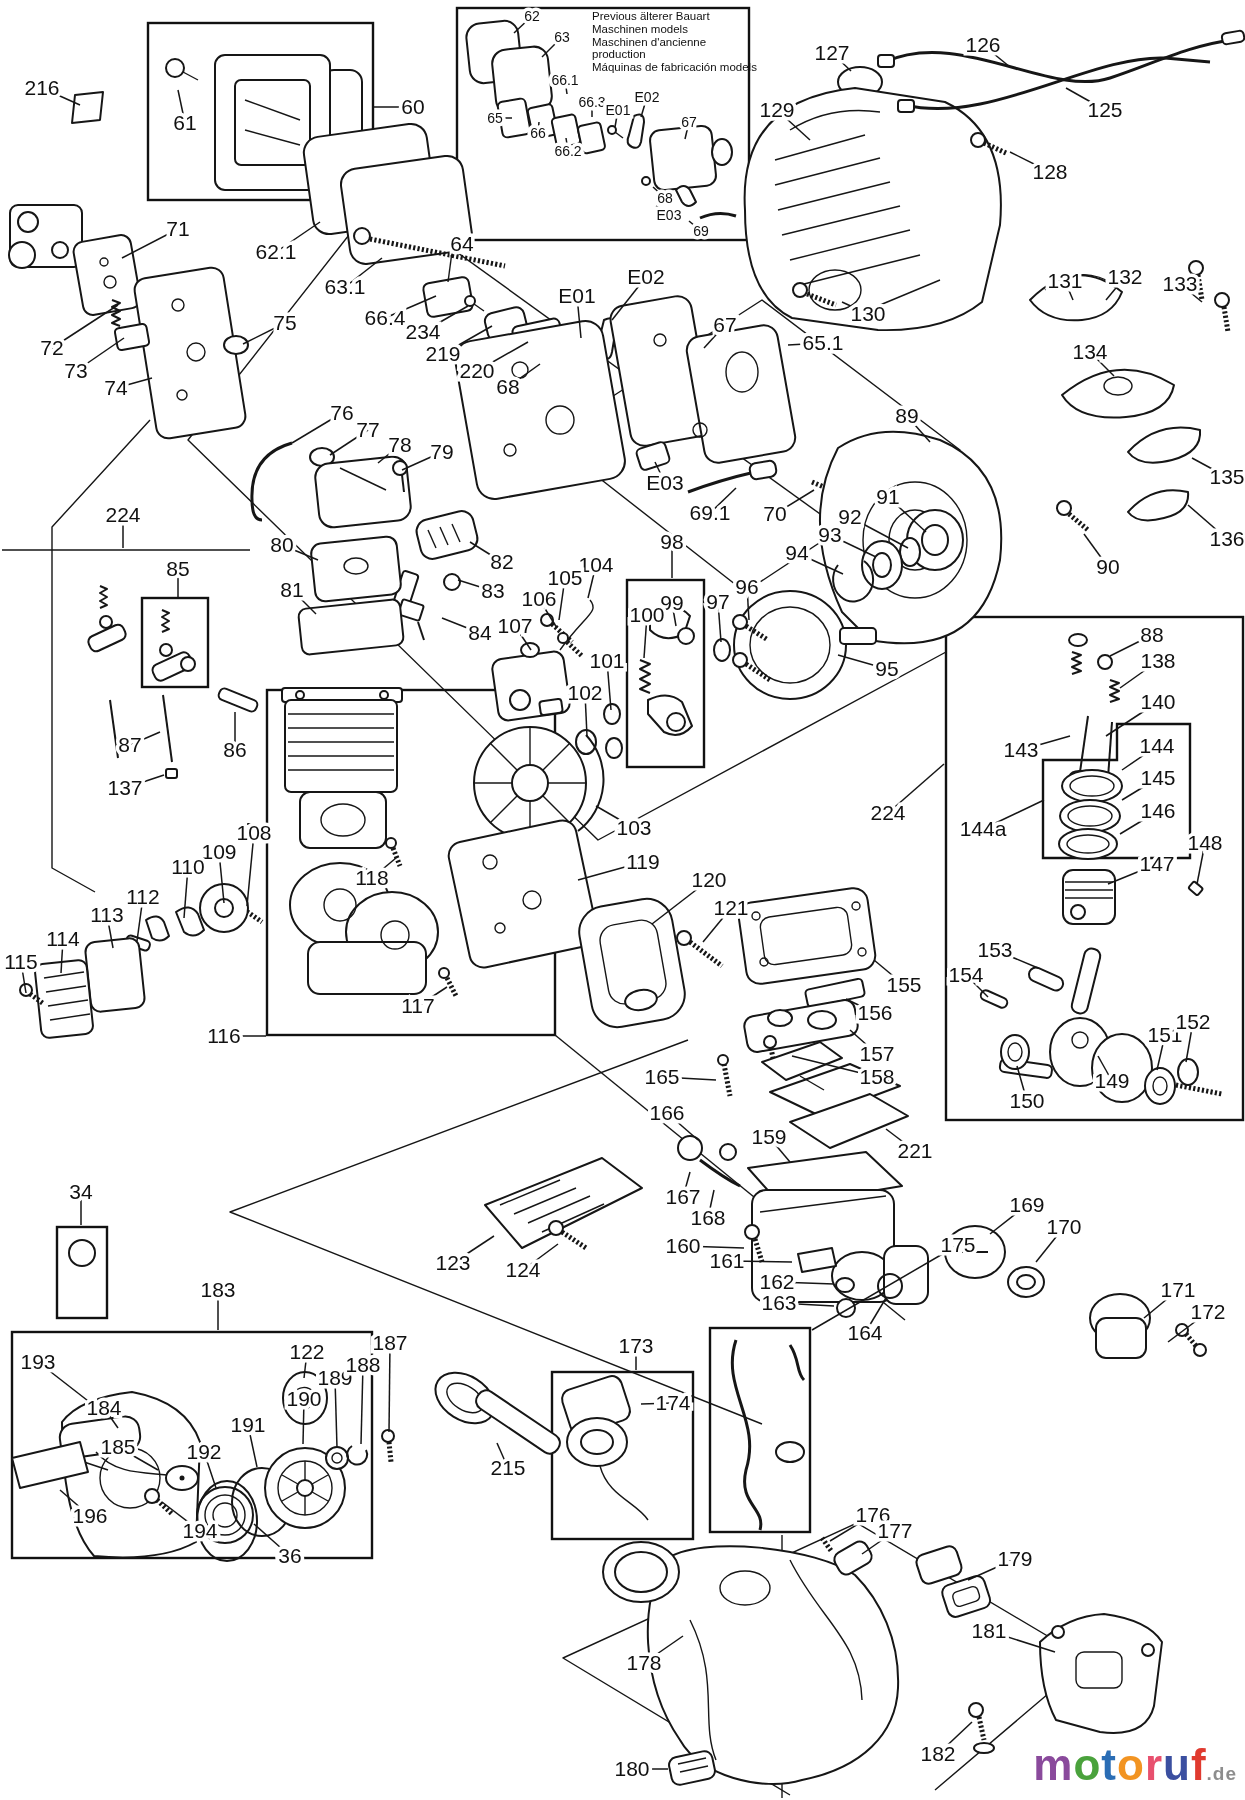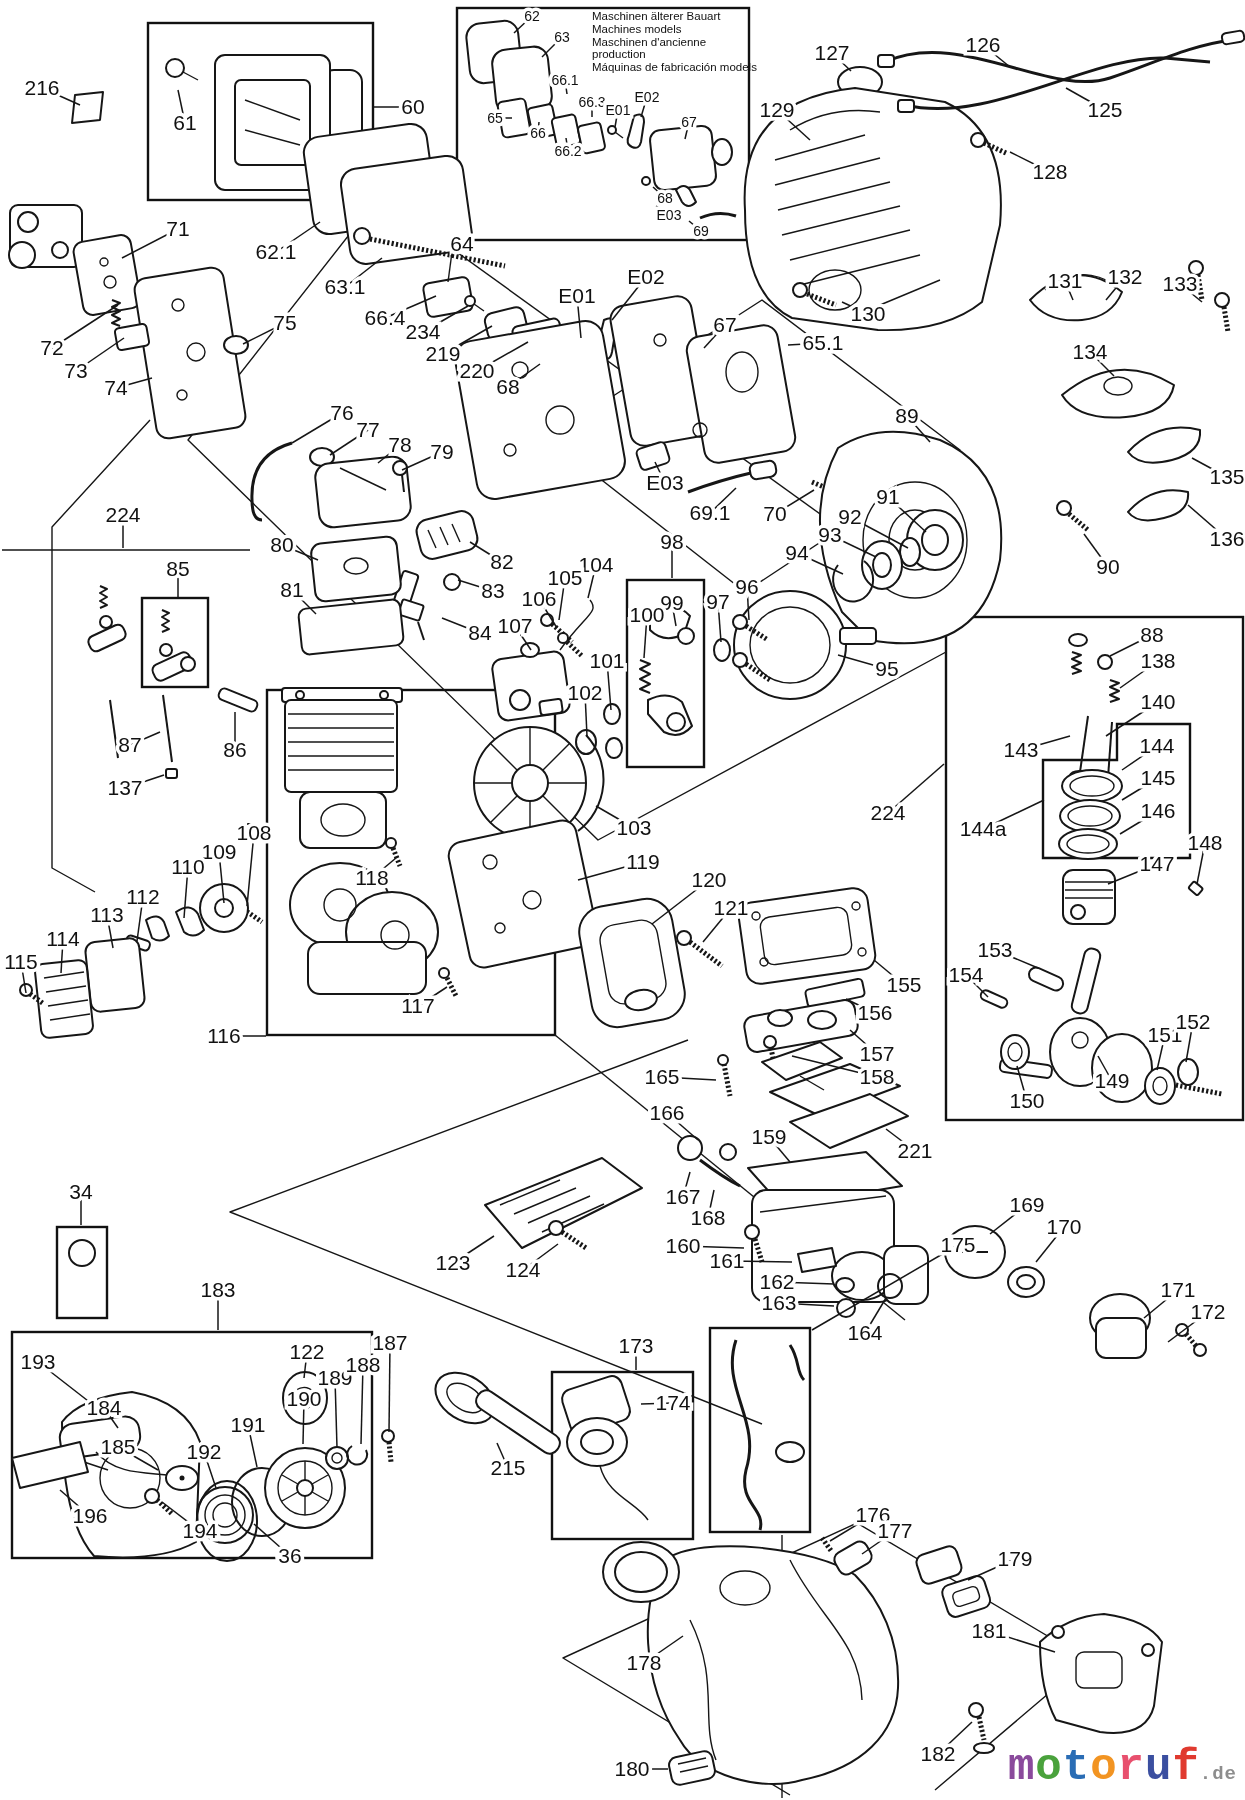--- a/index.html
+++ b/index.html
@@ -8,21 +8,21 @@
   svg{position:absolute;left:0;top:0;}
   .ol{fill:#fff;stroke:#161616;stroke-width:2;stroke-linejoin:round;}
   .ln{fill:none;stroke:#161616;stroke-width:2;stroke-linejoin:round;}
   .thin{stroke-width:1.4;}
   .thk{stroke-width:3;}
   .box{fill:none;stroke:#111;stroke-width:2.4;}
   .thread{stroke:#161616;stroke-width:5;stroke-dasharray:2.2 2.2;fill:none;}
   .lbl{fill:#111;stroke:#fff;stroke-width:7;paint-order:stroke;font-family:"Liberation Sans",sans-serif;}
   .leader{stroke:#161616;stroke-width:1.5;}
   #note{position:absolute;left:592px;top:10px;width:170px;font-size:11.5px;line-height:12.8px;color:#111;}
-  #logo{position:absolute;right:8px;bottom:6px;font-family:Liberation Mono, monospace;font-weight:bold;
+  #logo{position:absolute;right:8px;bottom:6px;font-family:Liberation Sans, sans-serif;font-weight:bold;
         font-size:44px;letter-spacing:1px;line-height:40px;}
   #logo .de{font-size:19px;font-weight:bold;}
 </style>
 </head>
 <body>
 
 <div id="stage">
 
 <svg id="art" width="1245" height="1800" viewBox="0 0 1245 1800">
 
@@ -896,21 +896,21 @@
         <text x="618" y="114.9" text-anchor="middle" font-size="14" class="lbl">E01</text>
         <text x="647" y="101.9" text-anchor="middle" font-size="14" class="lbl">E02</text>
         <text x="689" y="126.9" text-anchor="middle" font-size="14" class="lbl">67</text>
         <text x="665" y="202.9" text-anchor="middle" font-size="14" class="lbl">68</text>
         <text x="669" y="219.9" text-anchor="middle" font-size="14" class="lbl">E03</text>
         <text x="701" y="235.9" text-anchor="middle" font-size="14" class="lbl">69</text>
       </g>
 </svg>
 
 <div id="note">
-  <div>Maschinen älterer Bauart</div>
-  <div>Machines models</div>
+  <div>Previous älterer Bauart</div>
+  <div>Maschinen models</div>
   <div>Maschinen d'ancienne production</div>
   <div>Máquinas de fabricación models</div>
 </div>
 
 <div id="logo"><span style="color: rgb(138, 74, 156);">m</span><span style="color: rgb(74, 162, 60);">o</span><span style="color: rgb(42, 109, 181);">t</span><span style="color: rgb(242, 148, 34);">o</span><span style="color: rgb(232, 80, 110);">r</span><span style="color: rgb(59, 79, 160);">u</span><span style="color: rgb(224, 58, 47);">f</span><span class="de" style="color: rgb(141, 141, 141);">.de</span></div>
 
 </div>
 
 </body></html>

